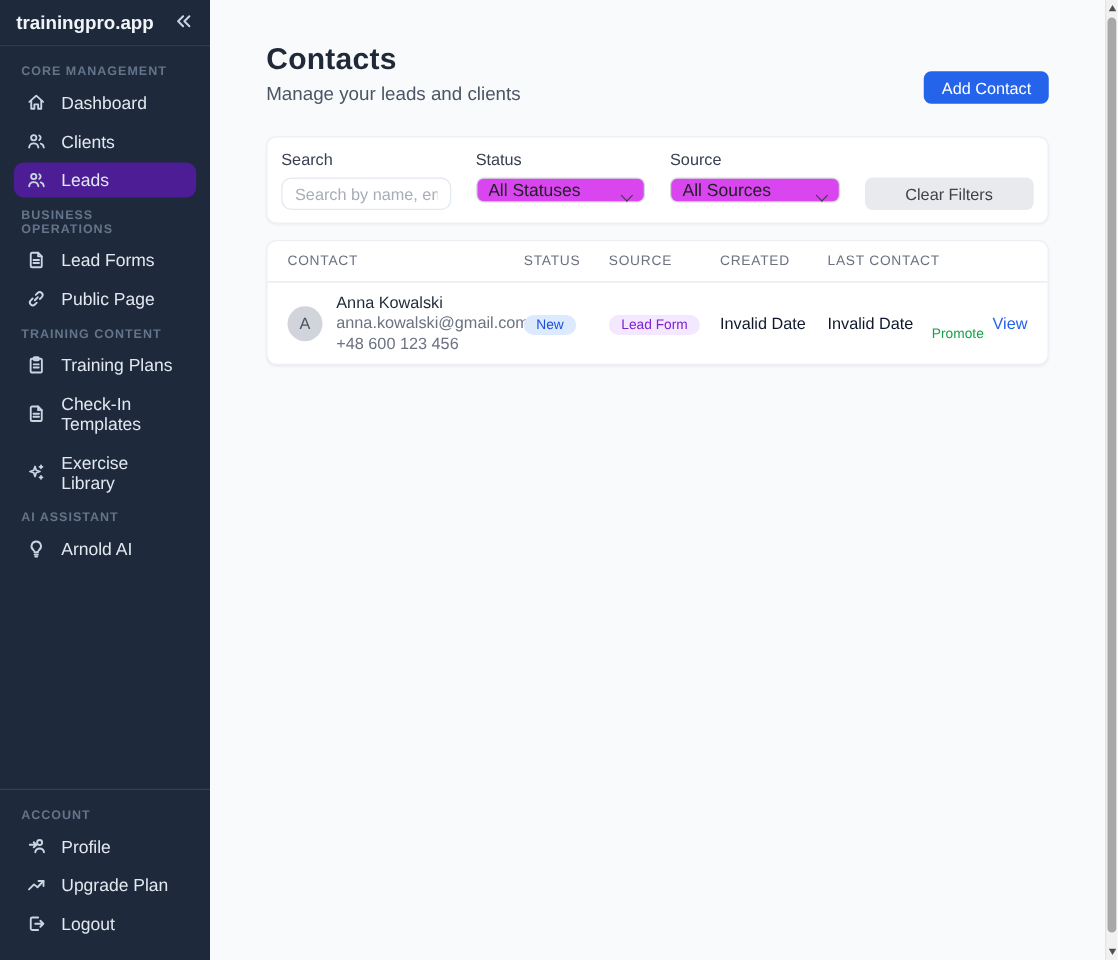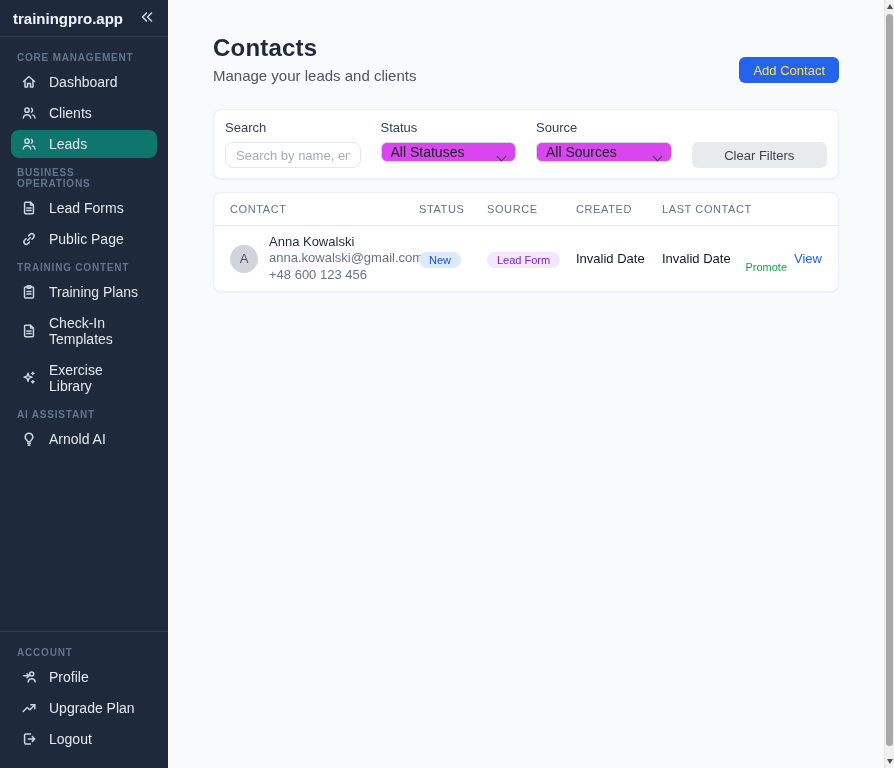--- a/index.html
+++ b/index.html
@@ -47,21 +47,21 @@
     display: flex;
     align-items: center;
     gap: 12px;
     padding: 6px 10px;
     border-radius: 8px;
     font-size: 14px;
     color: #e2e8f0;
     cursor: pointer;
     margin-bottom: 3px;
   }
-  .sb-item.active { background: #0f766e; }
+  .sb-item.active { background: #4c1d95; }
   .sb-item .icon { display: flex; align-items: center; color: #cbd5e1; }
   .sb-item svg { width: 16px; height: 16px; }
   .sb-footer {
     border-top: 1px solid rgba(255,255,255,0.1);
     padding: 6px 11px 12px 11px;
   }
 
   
   .main {
     flex: 1;
@@ -70,21 +70,21 @@
   }
   .page-header {
     display: flex;
     justify-content: space-between;
     align-items: flex-end;
   }
   .page-title { font-size: 24px; font-weight: 700; color: #1f2937; letter-spacing: 0.2px; }
   .page-subtitle { font-size: 15px; color: #4b5563; margin-top: 5px; }
   .btn-primary {
     background: #2563eb;
-    color: #fde047;
+    color: #ffffff;
     border: none;
     border-radius: 6px;
     font-size: 13px;
     font-family: "Liberation Sans", sans-serif;
     padding: 6px 14px;
     height: 26px;
     cursor: pointer;
     margin-bottom: 1px;
   }
 

